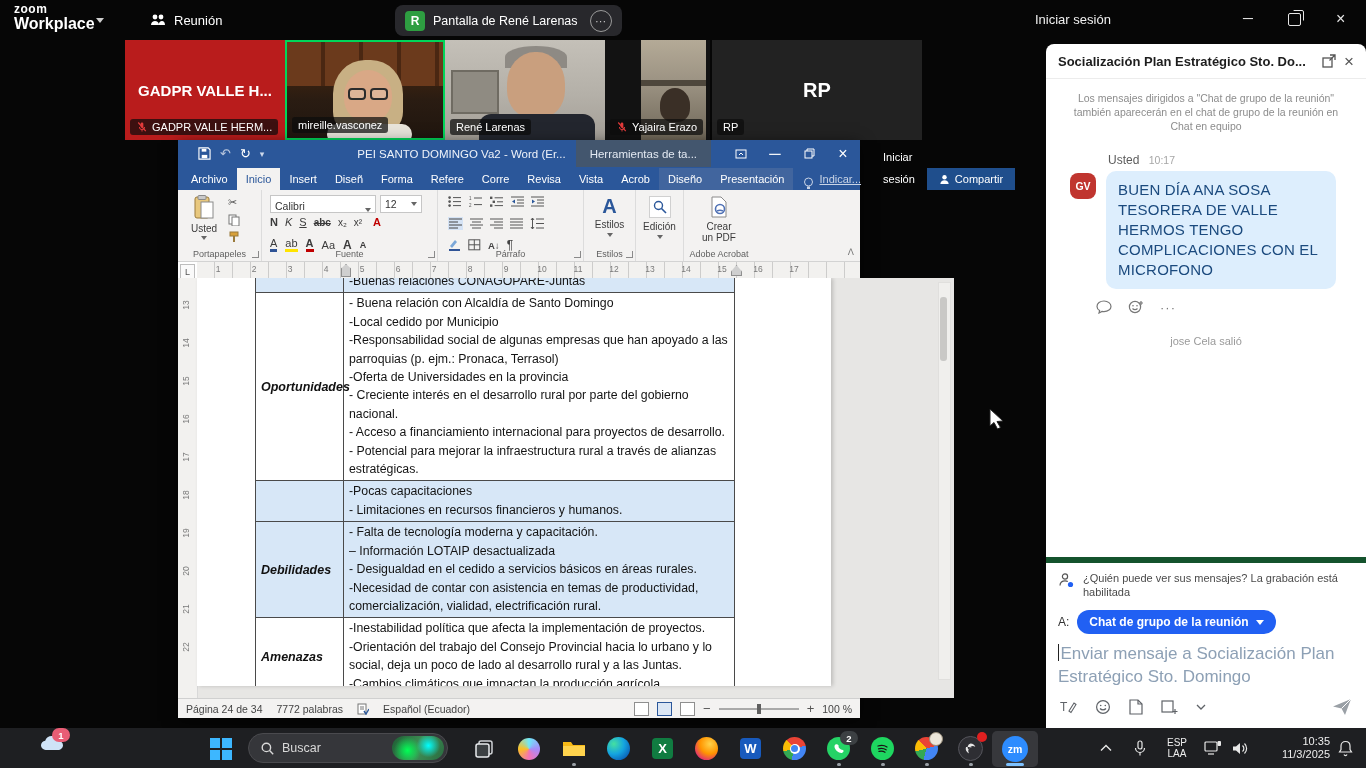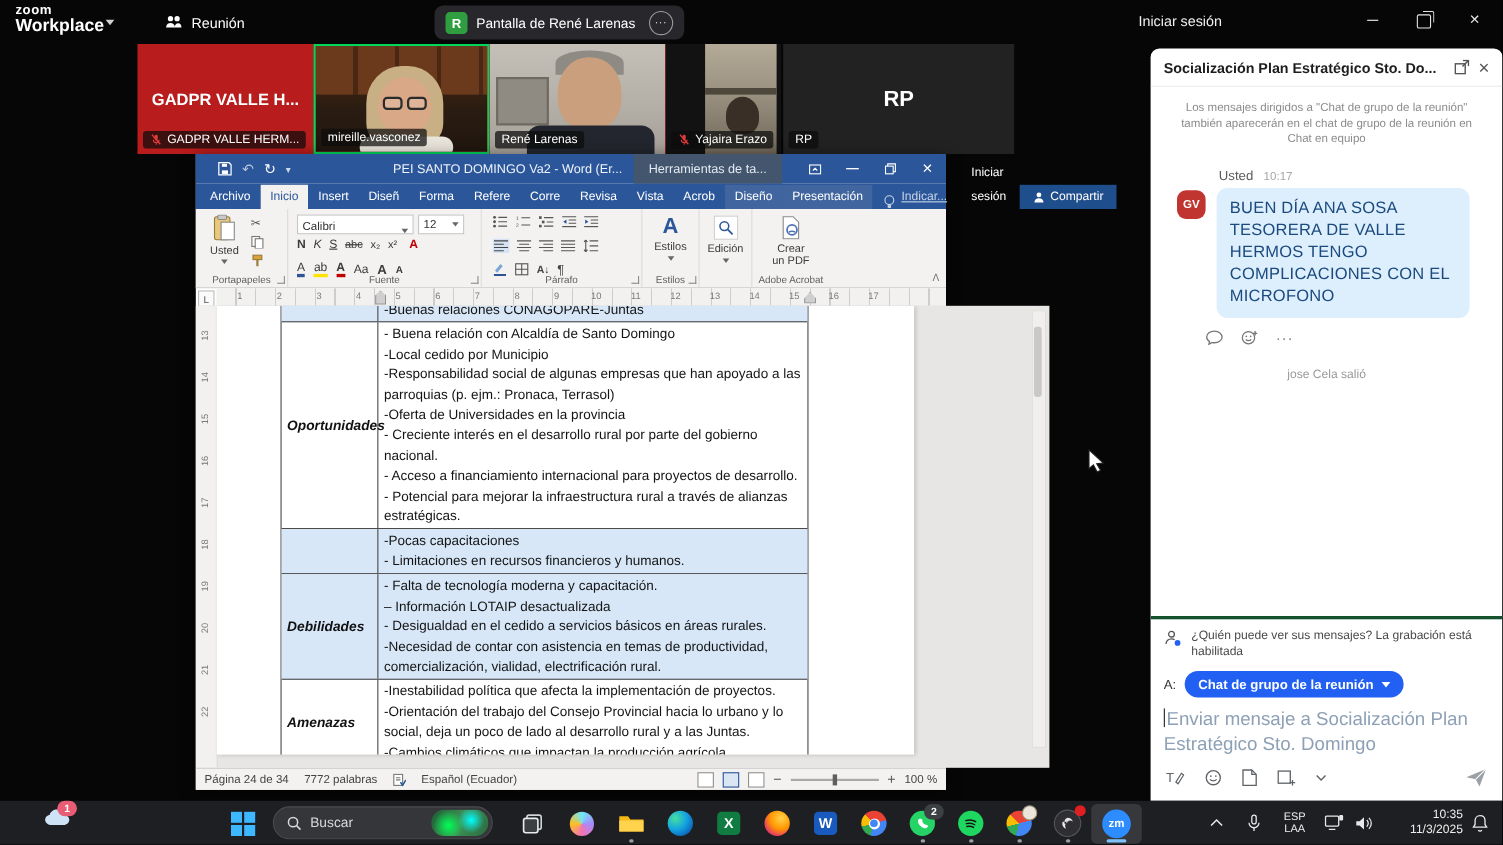--- a/index.html
+++ b/index.html
@@ -81,21 +81,21 @@
   .rglabel{position:absolute;left:0;right:0;bottom:2px;text-align:center;font-size:9px;color:#5f5f5f;white-space:nowrap;}
   .launcher{position:absolute;right:2px;bottom:3px;width:6px;height:6px;border-right:1.2px solid #8a8a8a;border-bottom:1.2px solid #8a8a8a;}
   .paste-big{position:absolute;left:6px;top:5px;width:40px;height:52px;display:flex;flex-direction:column;align-items:center;gap:2px;}
   .paste-big span{font-size:10px;color:#3b3b3b;}
   .mini-col{position:absolute;left:50px;top:6px;display:flex;flex-direction:column;gap:5px;}
   .fontrow1{position:absolute;left:8px;top:5px;display:flex;gap:4px;}
   .fbox{background:#fff;border:1px solid #c6c6c6;font-size:10.5px;color:#333;display:flex;align-items:center;
     padding:0 4px;height:16px;gap:4px;}
   .fontrow2{position:absolute;left:8px;top:26px;display:flex;align-items:center;gap:7px;font-size:11px;color:#3b3b3b;}
   .fontrow3{position:absolute;left:8px;top:47px;display:flex;align-items:center;gap:8px;font-size:11px;color:#3b3b3b;}
-  .b{font-weight:bold;} .i{font-style:italic;} .u{text-decoration:underline;} .st{text-decoration:line-through;}
+  .b{font-weight:bold;} .i{font-style:italic;} .u{text-decoration:underline;} .st{text-decoration:line-through;font-weight:bold;}
   .hl-y{border-bottom:3px solid #ffe400;} .hl-r{border-bottom:3px solid #c00000;} .hl-b{border-bottom:3px solid #2f5496;}
   .tri{width:0;height:0;border-left:3px solid transparent;border-right:3px solid transparent;border-top:4px solid #666;}
   .parrow{display:flex;gap:7px;align-items:center;}
   .pr1{position:absolute;left:10px;top:6px;} .pr2{position:absolute;left:10px;top:27px;} .pr3{position:absolute;left:10px;top:48px;}
   .bigbtn{display:flex;flex-direction:column;align-items:center;justify-content:flex-start;padding-top:6px;gap:3px;height:100%;box-sizing:border-box;}
   .bigbtn .cap{font-size:10px;color:#3b3b3b;text-align:center;line-height:11px;}
   .ribbon-collapse{position:absolute;right:6px;bottom:4px;color:#777;}
 
   .hruler{position:absolute;left:19px;top:122px;width:663px;height:16px;background:#f2f1ef;border-bottom:1px solid #d8d8d8;overflow:hidden;}
   .hruler .ticks{position:absolute;inset:0;background:repeating-linear-gradient(90deg,transparent 0 17px,#a8a8a8 17px 18px);opacity:.5;}
@@ -137,21 +137,21 @@
   .msg-meta{margin:14px 0 4px 62px;font-size:12px;color:#5b5b5b;}
   .msg-meta span{font-size:10.5px;color:#a6a6a6;margin-left:6px;}
   .msg-row{display:flex;padding-left:24px;}
   .avatar{width:26px;height:26px;border-radius:8px;background:#c0352f;color:#fff;font-size:10.5px;font-weight:bold;
     display:flex;align-items:center;justify-content:center;flex:0 0 26px;margin-top:2px;}
   .bubble{margin-left:10px;width:230px;box-sizing:border-box;background:#ddeefd;border-radius:10px;padding:9px 12px;
     font-size:15px;line-height:20px;color:#1b4a7e;letter-spacing:.2px;}
   .msg-actions{display:flex;gap:16px;margin:10px 0 0 50px;color:#777;align-items:center;}
   .sysmsg{text-align:center;color:#9a9a9a;font-size:11px;margin-top:20px;}
   .chat-bottom{margin-top:auto;flex:0 0 auto;}
-  .privacy{border-top:3px solid #14532d;padding:8px 12px 4px;display:flex;gap:8px;font-size:11px;line-height:14px;color:#4a4a4a;}
+  .privacy{border-top:6px solid #14532d;padding:8px 12px 4px;display:flex;gap:8px;font-size:11px;line-height:14px;color:#4a4a4a;}
   .to-row{display:flex;align-items:center;gap:8px;padding:7px 12px 4px;}
   .to-label{font-size:12px;color:#333;}
   .to-pill{background:#2160f3;color:#fff;font-size:12px;font-weight:bold;border-radius:14px;padding:5px 12px;
     display:flex;align-items:center;gap:7px;}
   .pill-ch{width:0;height:0;border-left:4px solid transparent;border-right:4px solid transparent;border-top:5px solid #fff;}
   .chat-input{padding:4px 12px 0;font-size:17px;line-height:23px;color:#8da0b5;}
   .caret{display:inline-block;width:1.4px;height:17px;background:#222;vertical-align:-2px;margin-right:1px;}
   .chat-toolbar{display:flex;align-items:center;gap:18px;padding:10px 14px 12px;color:#5f6368;}
   .send{margin-left:auto;}
 

